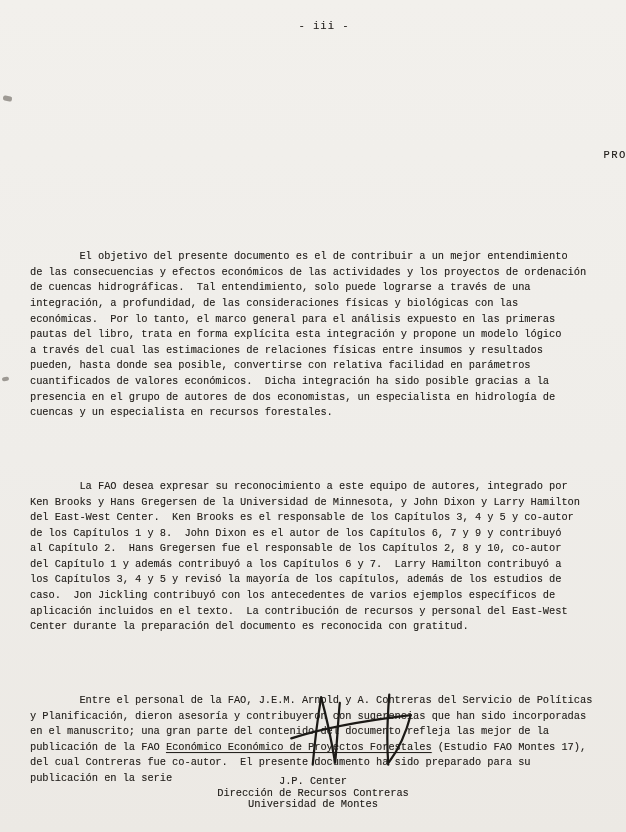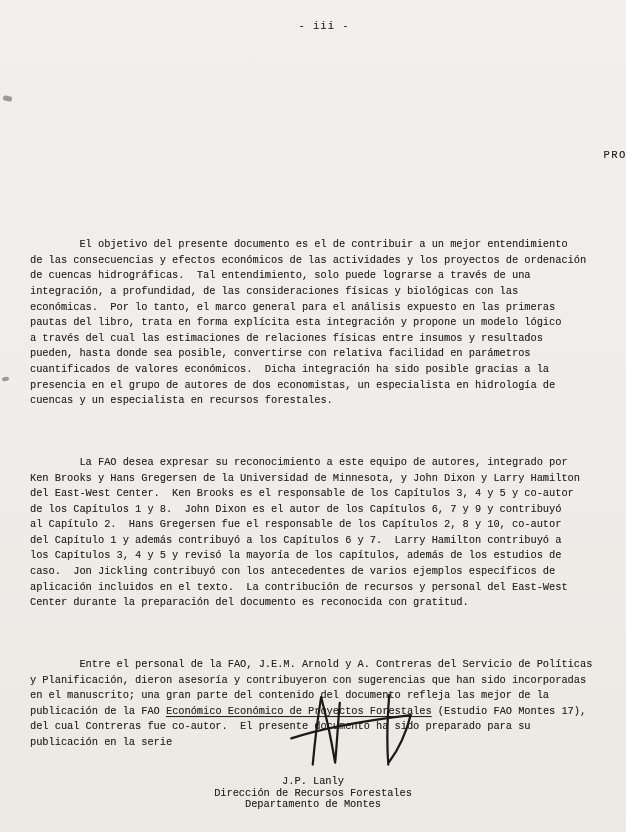--- a/index.html
+++ b/index.html
@@ -22,21 +22,21 @@
   }
   .doc-title {
     position: absolute; top: 149px; left: 0; width: 100%;
     text-align: right; font-size: 10.5px; letter-spacing: 1.5px; padding-left: 32px;
   }
   .body-text {
     position: absolute; top: 206px; left: 30px; width: 578px;
     font-size: 10.3px; line-height: 15.6px;
     white-space: pre-wrap;
   }
-  .body-text p { margin: 0 0 15px 0; }
+  .body-text p { margin: 12px 0 15px 0; }
   .body-text p.gap-lg { margin-top: 15px; }
   .u { text-decoration: underline; text-underline-offset: 2px; }
   .sig-block {
     position: absolute; top: 688px; left: 0; width: 100%;
     text-align: center; font-size: 10.3px; line-height: 11.6px;
   }
   .signature {
     display: block; margin: 0 auto 4px auto;
     position: relative; left: 38px;
     width: 140px; height: 84px;
@@ -94,18 +94,18 @@
   </div>
 
   <div class="sig-block">
     <svg class="signature" viewBox="0 0 140 90" aria-hidden="true">
       <path d="M38,10 C34,34 31,60 29,82"></path>
       <path d="M38,10 C44,32 49,56 53,80 C55,60 56,36 58,16"></path>
       <path d="M6,54 C42,42 92,34 134,29"></path>
       <path d="M134,29 C129,48 121,66 111,79"></path>
       <path d="M111,7 C109,32 108,58 110,82"></path>
     </svg>
-    <div>J.P. Lanly</div>
-    <div>Dirección de Recursos Forestales</div>
-    <div>Departamento de Montes</div>
+    <div>J.P. Center</div>
+    <div>Dirección de Recursos Contreras</div>
+    <div>Universidad de Montes</div>
   </div>
 
 </div>
 
 </body></html>

